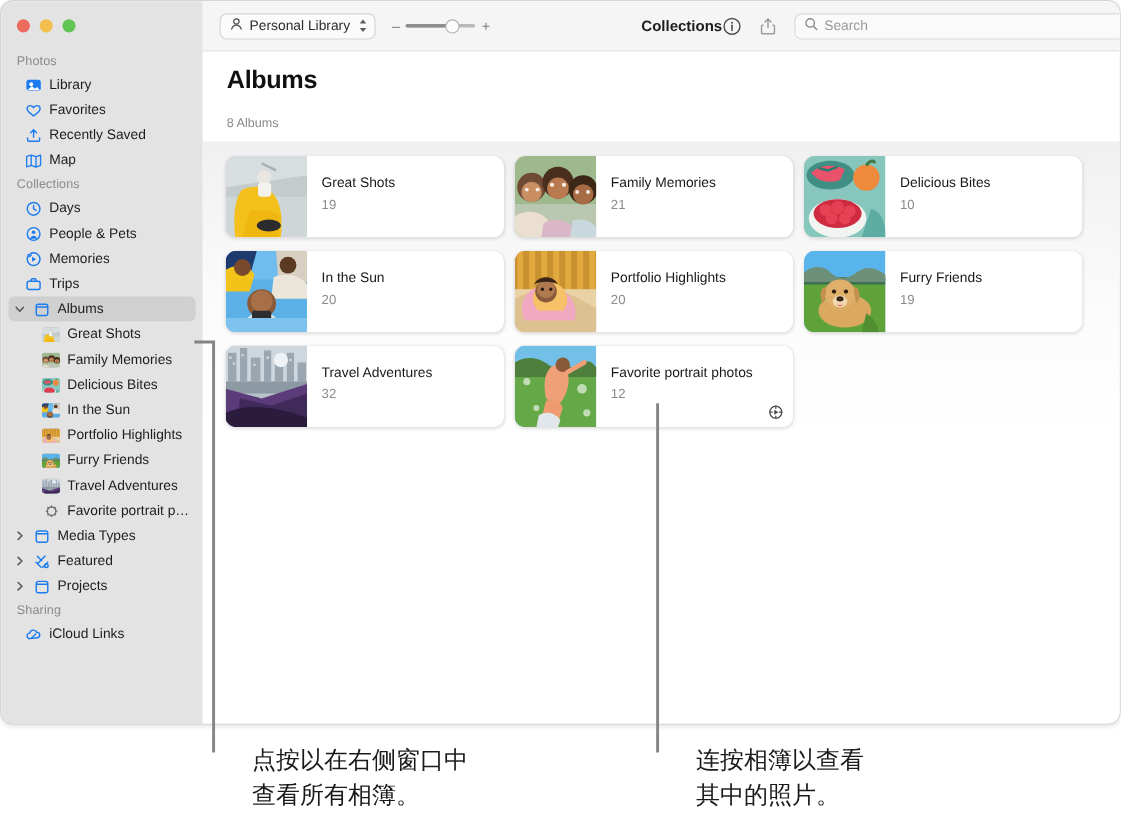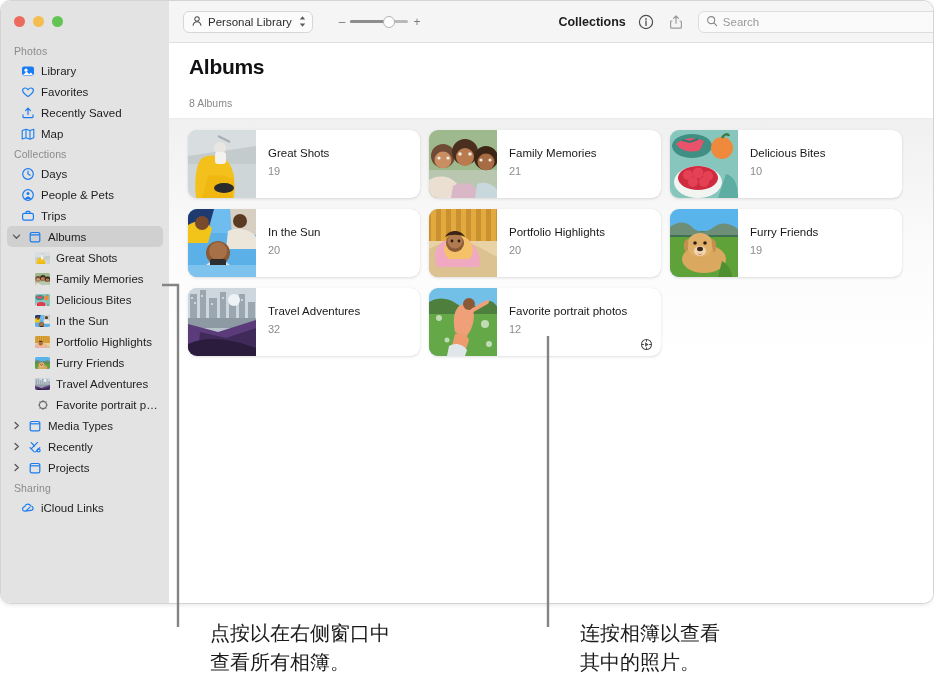--- a/index.html
+++ b/index.html
@@ -116,21 +116,21 @@
   }
 
   .toolbar {
     height: 42px;
     min-height: 42px;
     background: #f5f5f5;
     border-bottom: 1px solid #e0e0e0;
     display: flex;
     align-items: center;
     padding: 0 12px 0 14px;
-    gap: 12px;
+    gap: 0;
   }
 
   .library-picker {
     display: flex;
     align-items: center;
     gap: 5px;
     border: 1px solid #d6d6d6;
     background: #fbfbfb;
     border-radius: 6px;
     height: 22px;
@@ -548,20 +548,28 @@
           <span class="sb-icon">
             <svg width="14" height="14" viewBox="0 0 14 14">
               <use href="#g-person-circle"></use>
             </svg>
           </span>
           <span class="sb-label">People &amp; Pets</span>
         </div>
         <div class="sb-item">
           <span class="sb-icon">
             <svg width="14" height="14" viewBox="0 0 14 14">
+              <use href="#g-memories"></use>
+            </svg>
+          </span>
+          <span class="sb-label">Memories</span>
+        </div>
+        <div class="sb-item">
+          <span class="sb-icon">
+            <svg width="14" height="14" viewBox="0 0 14 14">
               <use href="#g-suitcase"></use>
             </svg>
           </span>
           <span class="sb-label">Trips</span>
         </div>
         <div class="sb-item selected has-arrow">
           <span class="disclosure">
             <svg width="9" height="9" viewBox="0 0 10 10">
               <path d="M1.6 3.4L5 7l3.4-3.6" fill="none" stroke="#55555a" stroke-width="1.4" stroke-linecap="round" stroke-linejoin="round"></path>
             </svg>
@@ -640,21 +648,21 @@
           <span class="disclosure">
             <svg width="9" height="9" viewBox="0 0 10 10">
               <path d="M3.4 1.6L7 5l-3.6 3.4" fill="none" stroke="#55555a" stroke-width="1.4" stroke-linecap="round" stroke-linejoin="round"></path>
             </svg>
           </span>
           <span class="sb-icon">
             <svg width="14" height="14" viewBox="0 0 14 14">
               <use href="#g-utilities"></use>
             </svg>
           </span>
-          <span class="sb-label">Recently</span>
+          <span class="sb-label">Featured</span>
         </div>
         <div class="sb-item has-arrow">
           <span class="disclosure">
             <svg width="9" height="9" viewBox="0 0 10 10">
               <path d="M3.4 1.6L7 5l-3.6 3.4" fill="none" stroke="#55555a" stroke-width="1.4" stroke-linecap="round" stroke-linejoin="round"></path>
             </svg>
           </span>
           <span class="sb-icon">
             <svg width="14" height="14" viewBox="0 0 14 14">
               <use href="#g-folder-album"></use>

